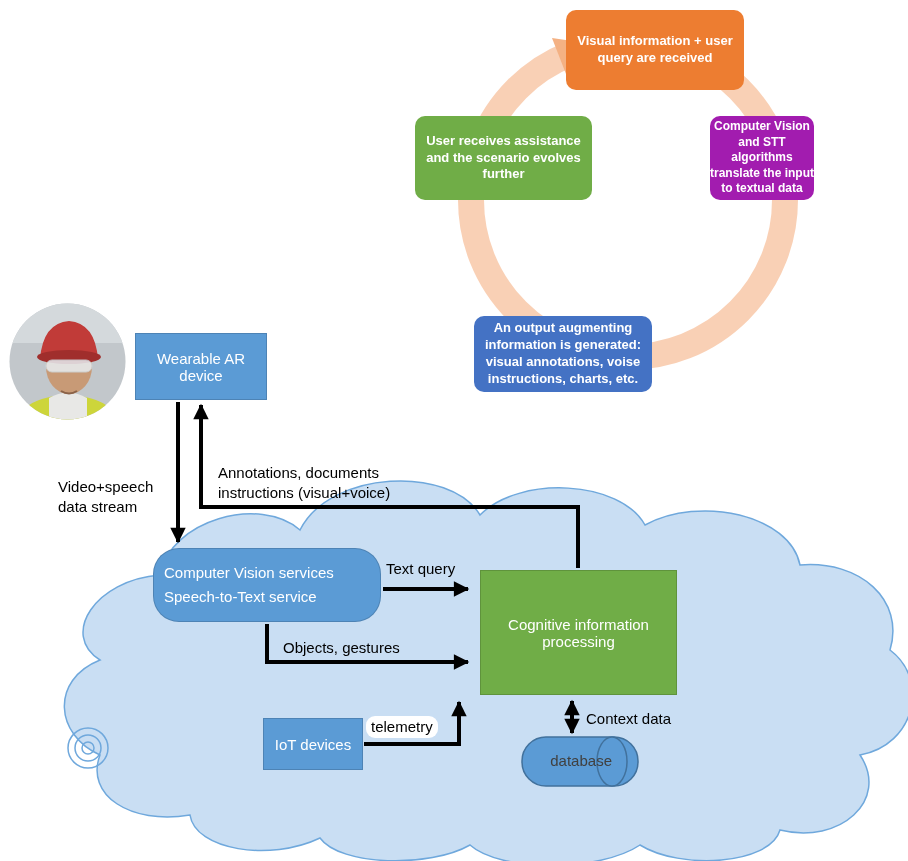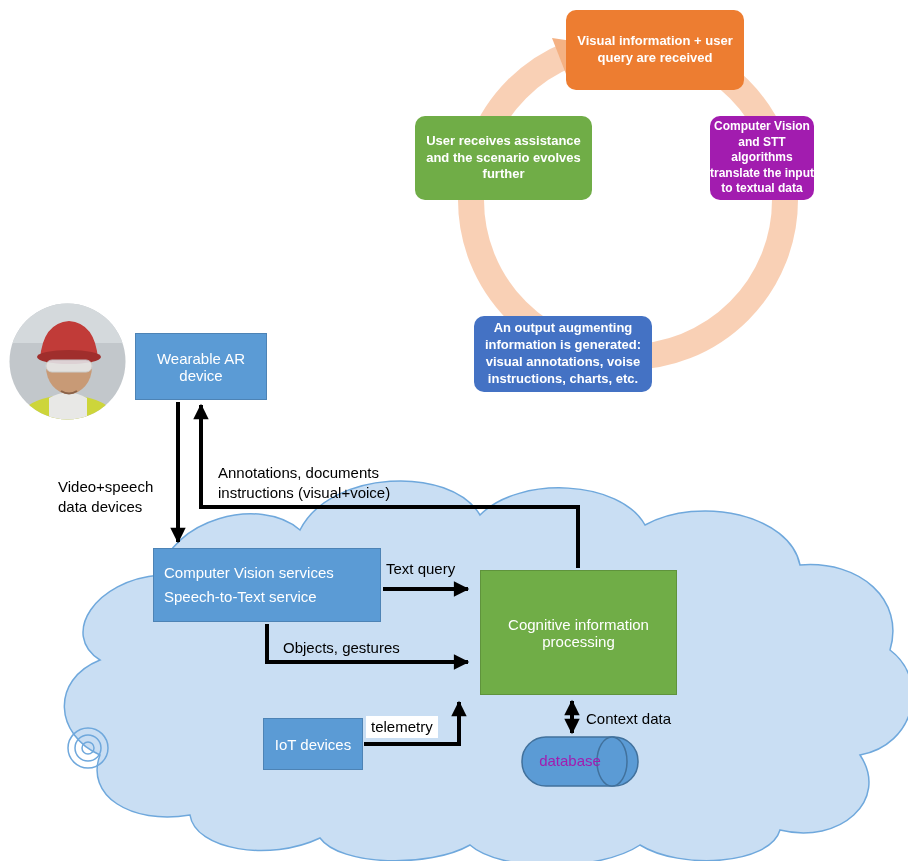--- a/index.html
+++ b/index.html
@@ -5,25 +5,25 @@
   html,body{margin:0;padding:0;background:#fff;}
   .canvas{position:relative;width:908px;height:861px;background:#ffffff;overflow:hidden;
           font-family:"Liberation Sans",sans-serif;}
   .layer{position:absolute;left:0;top:0;}
   .step{position:absolute;border-radius:10px;color:#fff;font-weight:700;font-size:13px;
         line-height:1.3;display:flex;align-items:center;justify-content:center;
         text-align:center;padding:4px 0;box-sizing:border-box;}
   .step-sm{font-size:12px;}
   .node{position:absolute;color:#fff;font-size:15px;display:flex;align-items:center;
         justify-content:center;text-align:center;box-sizing:border-box;border:1px solid rgba(0,0,0,0.15);}
-  .pre{white-space:pre-line;}
+  .pre{white-space:pre-line;border-radius:26px;}
   .cv{justify-content:flex-start;text-align:left;padding-left:10px;line-height:1.6;}
   .lbl{position:absolute;font-size:15px;color:#000;line-height:1.35;white-space:pre-line;}
   .lbl-white{background:#ffffff;padding:1px 5px;}
-  .dblbl{position:absolute;color:#a21caf;font-size:15px;text-align:center;}
+  .dblbl{position:absolute;color:#404040;font-size:15px;text-align:right;}
 </style>
 </head>
 <body>
 
 <div class="canvas">
 
   <svg class="layer" width="908" height="861" viewBox="0 0 908 861">
     <defs>
       <marker id="ah" markerUnits="userSpaceOnUse" markerWidth="18" markerHeight="18" refX="12" refY="7" orient="auto" viewBox="0 0 14 14">
         <path d="M1,1 L13,7 L1,13 Z" fill="#000"></path>
@@ -96,21 +96,21 @@
   <div class="step" style="left: 415px; top: 116px; width: 177px; height: 84px; background: rgb(112, 173, 71);">User receives assistance and the scenario evolves further</div>
 
   <div class="node" style="left: 135px; top: 333px; width: 132px; height: 67px; background: rgb(91, 155, 213);">Wearable AR device</div>
   <div class="node cv pre" style="left: 153px; top: 548px; width: 228px; height: 74px; background: rgb(91, 155, 213);">Computer Vision services
 Speech-to-Text service</div>
   <div class="node" style="left: 480px; top: 570px; width: 197px; height: 125px; padding: 16px 20px; background: rgb(112, 173, 71);">Cognitive information processing</div>
   <div class="node" style="left: 263px; top: 718px; width: 100px; height: 52px; background: rgb(91, 155, 213);">IoT devices</div>
   <div class="dblbl" style="left:528px;top:752px;width:84px;">database</div>
 
   <div class="lbl" style="left:58px;top:477px;">Video+speech
-data devices</div>
+data stream</div>
   <div class="lbl" style="left:218px;top:463px;">Annotations, documents
 instructions (visual+voice)</div>
   <div class="lbl" style="left:386px;top:559px;">Text query</div>
   <div class="lbl" style="left:283px;top:638px;">Objects, gestures</div>
-  <div class="lbl lbl-white" style="left:366px;top:716px;">telemetry</div>
+  <div class="lbl lbl-white" style="left:366px;top:716px;border-radius:9px;">telemetry</div>
   <div class="lbl" style="left:586px;top:709px;">Context data</div>
 
 </div>
 
 </body></html>

